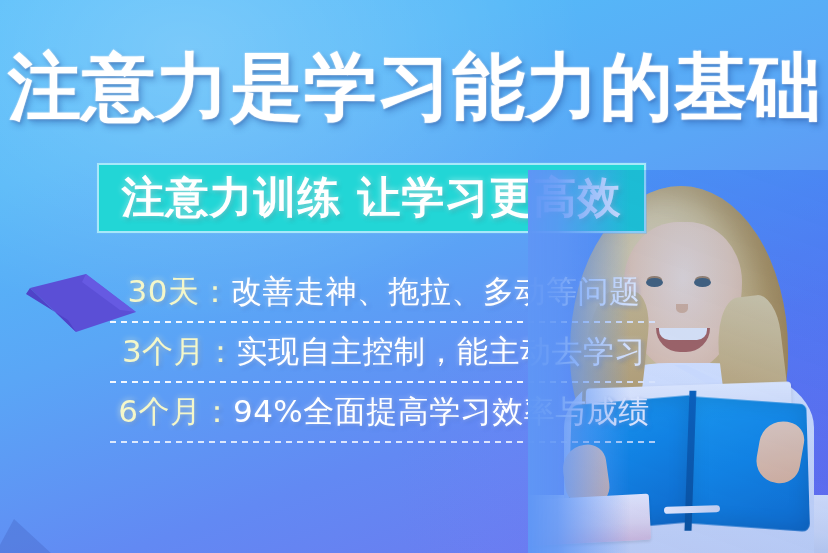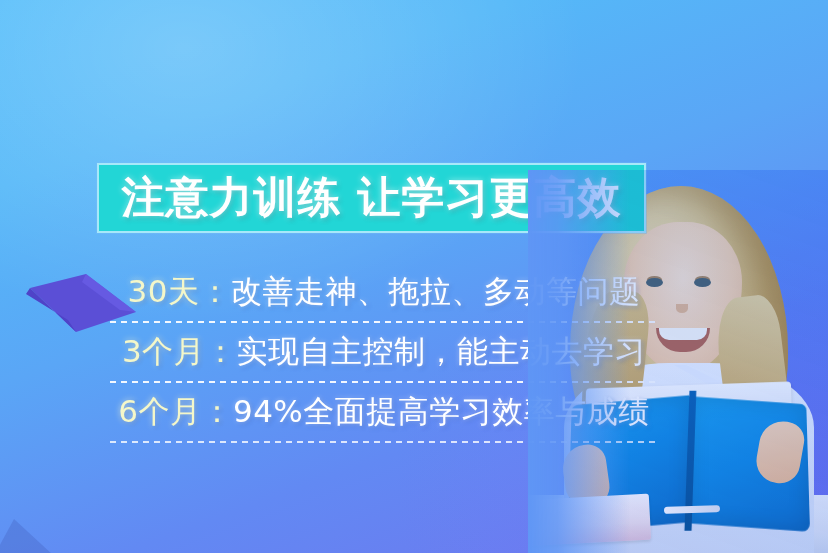--- a/index.html
+++ b/index.html
@@ -327,20 +327,21 @@
       <div class="spine"></div>
     </div>
     <div class="hand l"></div>
     <div class="hand r"></div>
     <div class="paper-stack"></div>
     <div class="pen"></div>
     <div class="tint"></div>
     <div class="fade-left"></div>
   </div>
 
+  <div class="headline">注意力是学习能力的基础</div>
 
   <div class="subbar">
     <span class="subbar-text">注意力训练 让学习更高效</span>
   </div>
 
   <div class="bullets">
 
     <div class="bullet-row">
       <span class="bullet-text"><span class="bullet-lead">30天：</span><span>改善走神、拖拉、多动等问题</span></span>
     </div>

